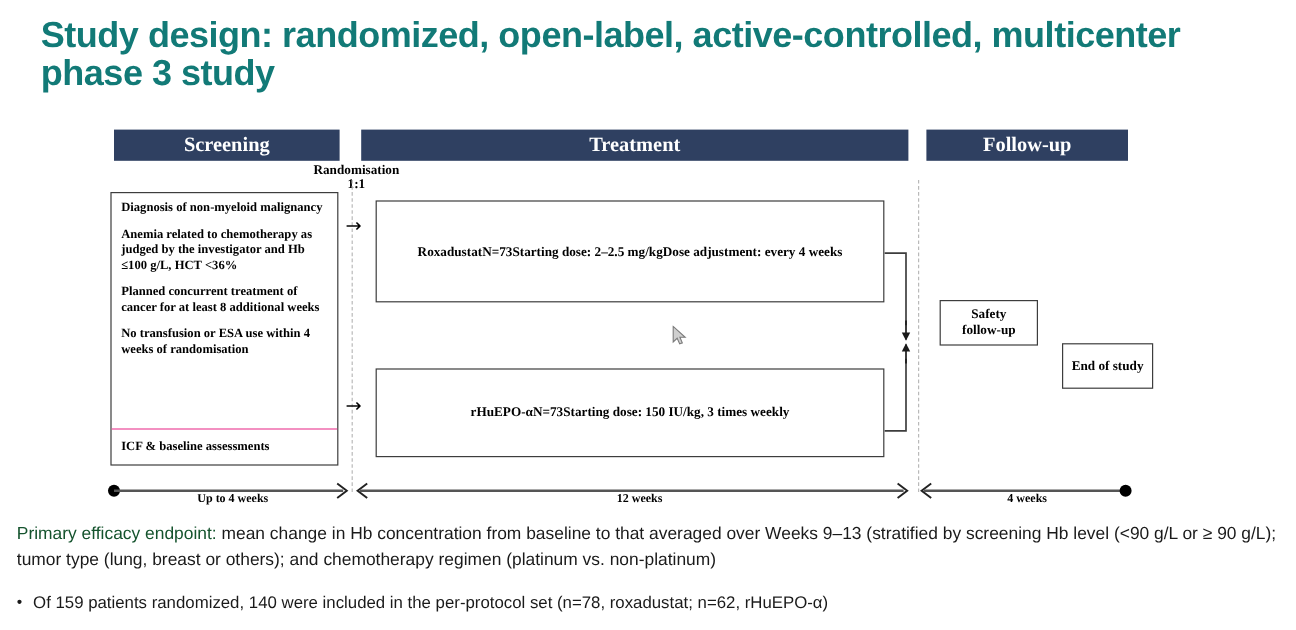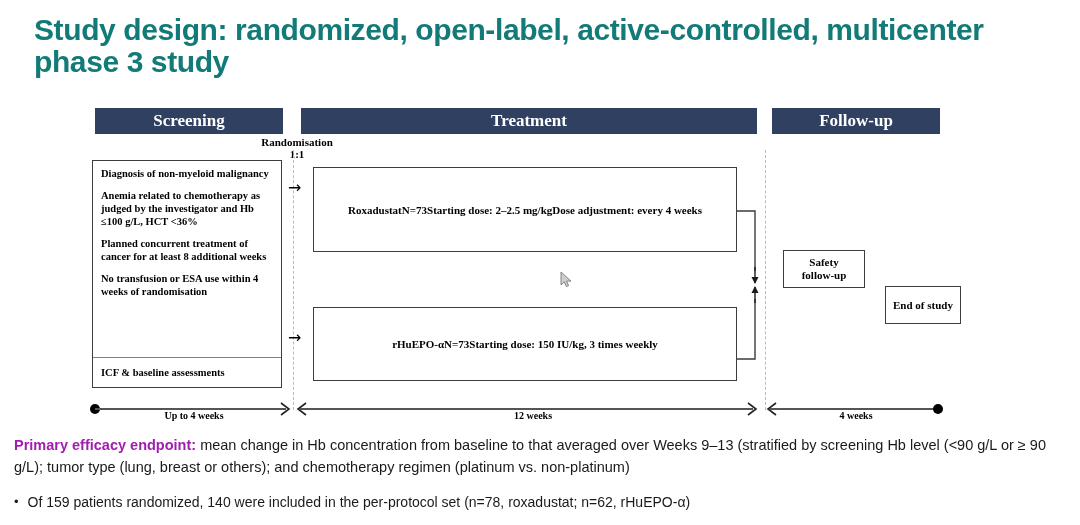--- a/index.html
+++ b/index.html
@@ -117,21 +117,21 @@
   #tl-lbl-0{left:95px;width:198px;}
   #tl-lbl-1{left:301px;width:464px;}
   #tl-lbl-2{left:772px;width:168px;}
 
   
   .endpoint{
     position:absolute;left:14px;top:434px;width:1055px;
     font-family:"Liberation Sans",sans-serif;
     font-size:14.5px;line-height:22px;color:#1a1a1a;
   }
-  .endpoint b{font-weight:bold;color:#a21caf;}
+  .endpoint b{font-weight:normal;color:#14532d;}
   .bullet{
     position:absolute;left:14px;top:492px;width:1055px;
     font-family:"Liberation Sans",sans-serif;
     font-size:14px;line-height:20px;color:#1a1a1a;
     display:flex;gap:9px;
   }
   .bullet .dot{font-size:13px;line-height:20px;}
 
   
   .cursor{position:absolute;left:560px;top:271px;width:14px;height:18px;}

